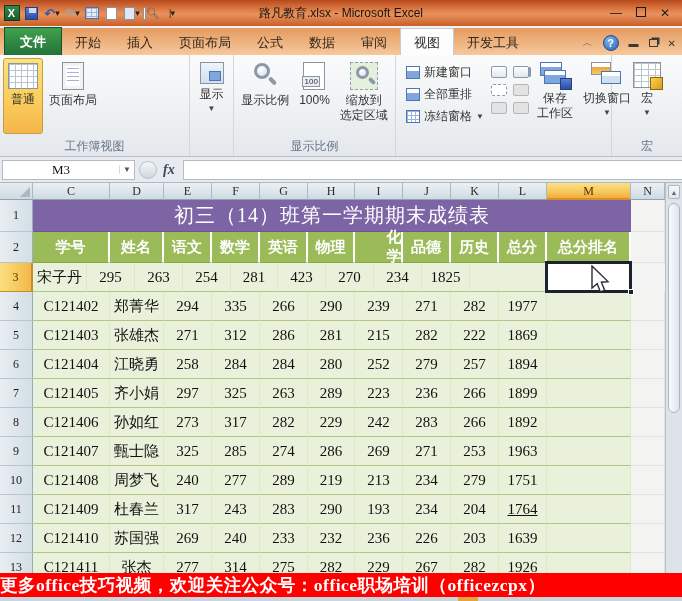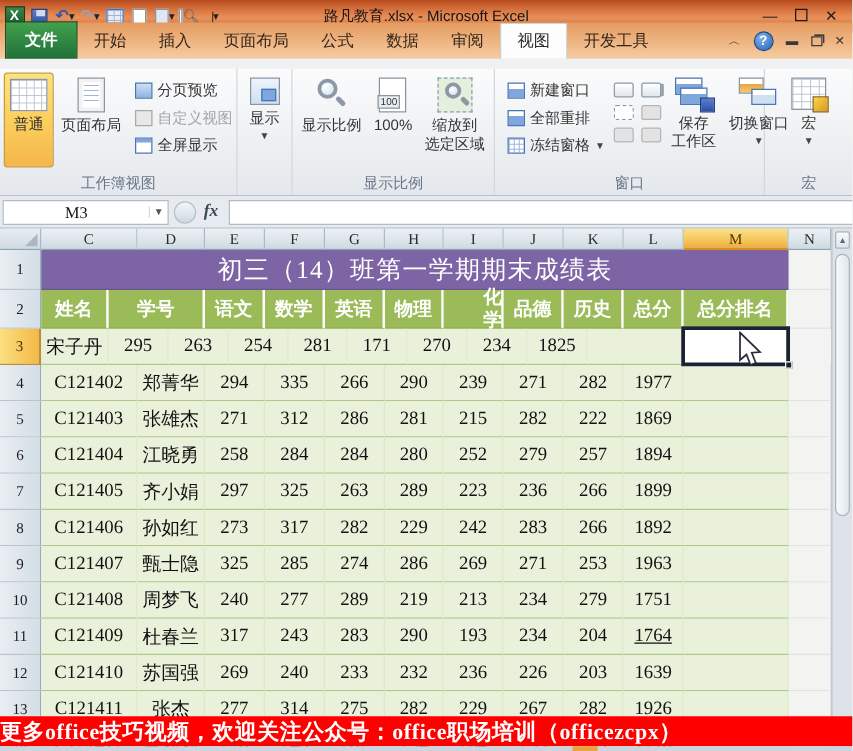--- a/index.html
+++ b/index.html
@@ -24,21 +24,21 @@
     background-image:linear-gradient(#9db4dd 1px,transparent 1px),linear-gradient(90deg,#9db4dd 1px,transparent 1px);
     background-size:5px 4px; }
   .mini-mag { font-size:11px; color:#4a5a6a; }
   .qat-drop { font-size:9px; color:#222; letter-spacing:-1px; }
   .tb-title { position:absolute; left:0; right:0; text-align:center; font-size:12px; color:#151515; pointer-events:none; }
   .winbtns { margin-left:auto; display:flex; gap:14px; padding-right:12px; z-index:2; }
   .winbtns span { color:#1b1b1b; font-size:12px; line-height:1; cursor:default; }
   .wb-max { width:10px; height:10px; border:1.5px solid #1b1b1b; display:inline-block; }
 
   
-  .tabrow { position:absolute; left:0; top:18px; width:682px; height:29px;
+  .tabrow { position:absolute; left:0; top:28px; width:682px; height:29px;
     background:linear-gradient(180deg,#e59b60 0%,#f1bd8d 70%,#f6cda3 100%);
     display:flex; align-items:flex-end; }
   .tab { padding:5px 13px 5px; margin-bottom:0; color:#33261a; font-size:13px; cursor:default; }
   .tab.file { background:linear-gradient(180deg,#42a04e 0%,#1f7038 100%); color:#fff; border:1px solid #14532a;
     border-bottom:none; padding:5px 15px 6px; margin-left:4px; font-weight:bold; }
   .tab.active { background:#fdfdfd; border:1px solid #c4ccd4; border-bottom:none; border-radius:2px 2px 0 0; color:#2b2b2b; }
   .tabrow-right { margin-left:auto; display:flex; align-items:center; gap:10px; padding:0 6px 6px 0; }
   .chev { color:#5a4a3a; font-size:10px; }
   .helpbtn { width:16px; height:16px; border-radius:50%; background:radial-gradient(circle at 35% 30%,#7db3e8,#2a64b8);
     color:#fff; font-size:11px; font-weight:bold; display:flex; align-items:center; justify-content:center; border:1px solid #1d4a8c; }
@@ -218,34 +218,20 @@
   <div class="rgroup" style="width:190px">
     <div class="rbody">
       <div class="bigbtn selected">
         <div class="i-grid32"></div>
         <span class="lbl">普通</span>
       </div>
       <div class="bigbtn">
         <div class="i-pagelayout"></div>
         <span class="lbl">页面布局</span>
       </div>
-      <div class="smallcol">
-        <div class="smallbtn">
-          <span class="si i-book"></span>
-          <span>分页预览</span>
-        </div>
-        <div class="smallbtn disabled">
-          <span class="si i-book2"></span>
-          <span>自定义视图</span>
-        </div>
-        <div class="smallbtn">
-          <span class="si i-screen"></span>
-          <span>全屏显示</span>
-        </div>
-      </div>
     </div>
     <div class="glabel">工作簿视图</div>
   </div>
 
   <div class="rgroup" style="width:44px">
     <div class="rbody" style="justify-content:center">
       <div class="bigbtn">
         <div class="i-show"></div>
         <span class="lbl">显示</span>
         <span class="drop">▼</span>
@@ -315,21 +301,20 @@
       </div>
       <div class="bigbtn">
         <div class="i-switch">
             <span class="w1"></span>
             <span class="w2"></span>
           </div>
         <span class="lbl">切换窗口</span>
         <span class="drop">▼</span>
       </div>
     </div>
-    <div class="glabel">窗口</div>
   </div>
 
   <div class="rgroup" style="width:70px; border-right:none">
     <div class="rbody" style="justify-content:center">
       <div class="bigbtn">
         <div class="i-macro"></div>
         <span class="lbl">宏</span>
         <span class="drop">▼</span>
       </div>
     </div>
@@ -364,41 +349,41 @@
         <div class="ch sel" style="width: 84px; height: 17px;">M</div>
         <div class="ch" style="width: 34px; height: 17px;">N</div>
       </div>
       <div class="gridrow" style="height: 32px;">
         <div class="gut" style="width: 33px; height: 32px;">1</div>
         <div class="titlecell" style="width: 598px; height: 32px;">初三（14）班第一学期期末成绩表</div>
         <div class="ncell" style="width: 34px; height: 32px;"></div>
       </div>
       <div class="gridrow" style="height: 31px;">
         <div class="gut" style="width: 33px; height: 31px;">2</div>
+        <div class="hdrcell" style="width: 77px; height: 31px;">学号</div>
         <div class="hdrcell" style="width: 54px; height: 31px;">姓名</div>
-        <div class="hdrcell" style="width: 77px; height: 31px;">学号</div>
         <div class="hdrcell" style="width: 48px; height: 31px;">语文</div>
         <div class="hdrcell" style="width: 48px; height: 31px;">数学</div>
         <div class="hdrcell" style="width: 48px; height: 31px;">英语</div>
         <div class="hdrcell" style="width: 47px; height: 31px;">物理</div>
         <div class="hdrcell" style="width: 48px; height: 31px; padding-left: 32px;">化学</div>
         <div class="hdrcell" style="width: 48px; height: 31px;">品德</div>
         <div class="hdrcell" style="width: 48px; height: 31px;">历史</div>
         <div class="hdrcell" style="width: 48px; height: 31px;">总分</div>
         <div class="hdrcell" style="width: 84px; height: 31px;">总分排名</div>
         <div class="ncell" style="width: 34px; height: 31px;"></div>
       </div>
       <div class="gridrow" style="height: 29px;">
         <div class="gut sel" style="width: 33px; height: 29px;">3</div>
         <div class="dcell" style="width: 54px; height: 29px;">宋子丹</div>
         <div class="dcell" style="width: 48px; height: 29px;">295</div>
         <div class="dcell" style="width: 48px; height: 29px;">263</div>
         <div class="dcell" style="width: 48px; height: 29px;">254</div>
         <div class="dcell" style="width: 47px; height: 29px;">281</div>
-        <div class="dcell" style="width: 48px; height: 29px;">171</div>
+        <div class="dcell" style="width: 48px; height: 29px;">423</div>
         <div class="dcell" style="width: 48px; height: 29px;">270</div>
         <div class="dcell" style="width: 48px; height: 29px;">234</div>
         <div class="dcell" style="width: 48px; height: 29px;">1825</div>
         <div class="dcell" style="width: 84px; height: 29px;"></div>
         <div class="ncell" style="width: 34px; height: 29px;"></div>
       </div>
       <div class="gridrow" style="height: 29px;">
         <div class="gut" style="width: 33px; height: 29px;">4</div>
         <div class="dcell" style="width: 77px; height: 29px;">C121402</div>
         <div class="dcell" style="width: 54px; height: 29px;">郑菁华</div>

